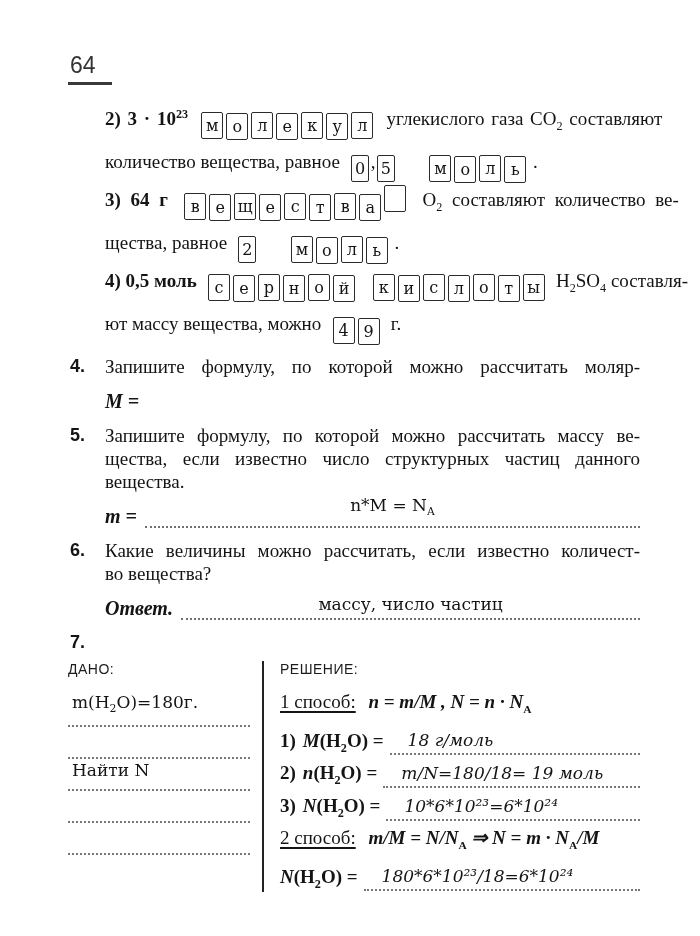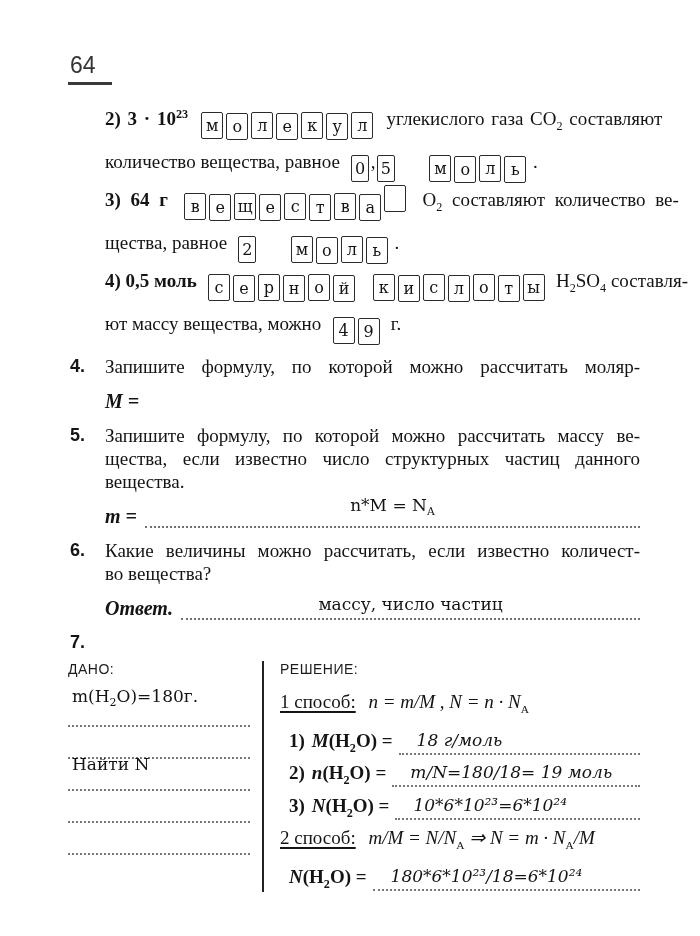--- a/index.html
+++ b/index.html
@@ -54,28 +54,28 @@
   
   .table7 { display:flex; margin:8px 0 0 -18px; }
   .col-given { flex:0 0 182px; width:182px; border-right:2px solid #222; padding:0 12px 0 16px; }
   .col-sol { flex:1; padding-left:16px; }
   .col-header {
     font-family:"Liberation Sans", sans-serif; font-size:14px; letter-spacing:0.5px;
     height:24px; color:#1c1c1c;
   }
   .given-row { border-bottom:2px dotted #777; height:30px; position:relative; }
   .given-row.tall { height:40px; }
-  .given-row .hand { position:absolute; left:4px; bottom:15px; }
+  .given-row .hand { position:absolute; left:4px; bottom:9px; }
 
   .method { font-size:19px; line-height:27px; margin-top:3px; white-space:nowrap; }
   .method-label { font-weight:normal; text-decoration:underline; text-underline-offset:3px; text-decoration-thickness:1.8px; margin-right:8px; }
-  .frm { font-style:italic; font-weight:normal; }
+  .frm { font-style:italic; font-weight:bold; }
   .frm .sub { font-style:normal; font-size:60%; }
 
-  .step { display:flex; align-items:flex-start; margin-top:7px; font-size:19px;margin-left:9px; }
+  .step { display:flex; align-items:center; margin-top:7px; font-size:19px; }
   .step-label { font-weight:bold; white-space:nowrap; }
   .step-numlbl { margin-right:7px; }
   .it { font-style:italic; }
   .step-ans { flex:1; border-bottom:2px dotted #777; padding:0 0 3px 18px; margin-left:6px;font-style:italic; }
 </style>
 </head>
 <body>
 
 <div class="page">
   <div class="content">

